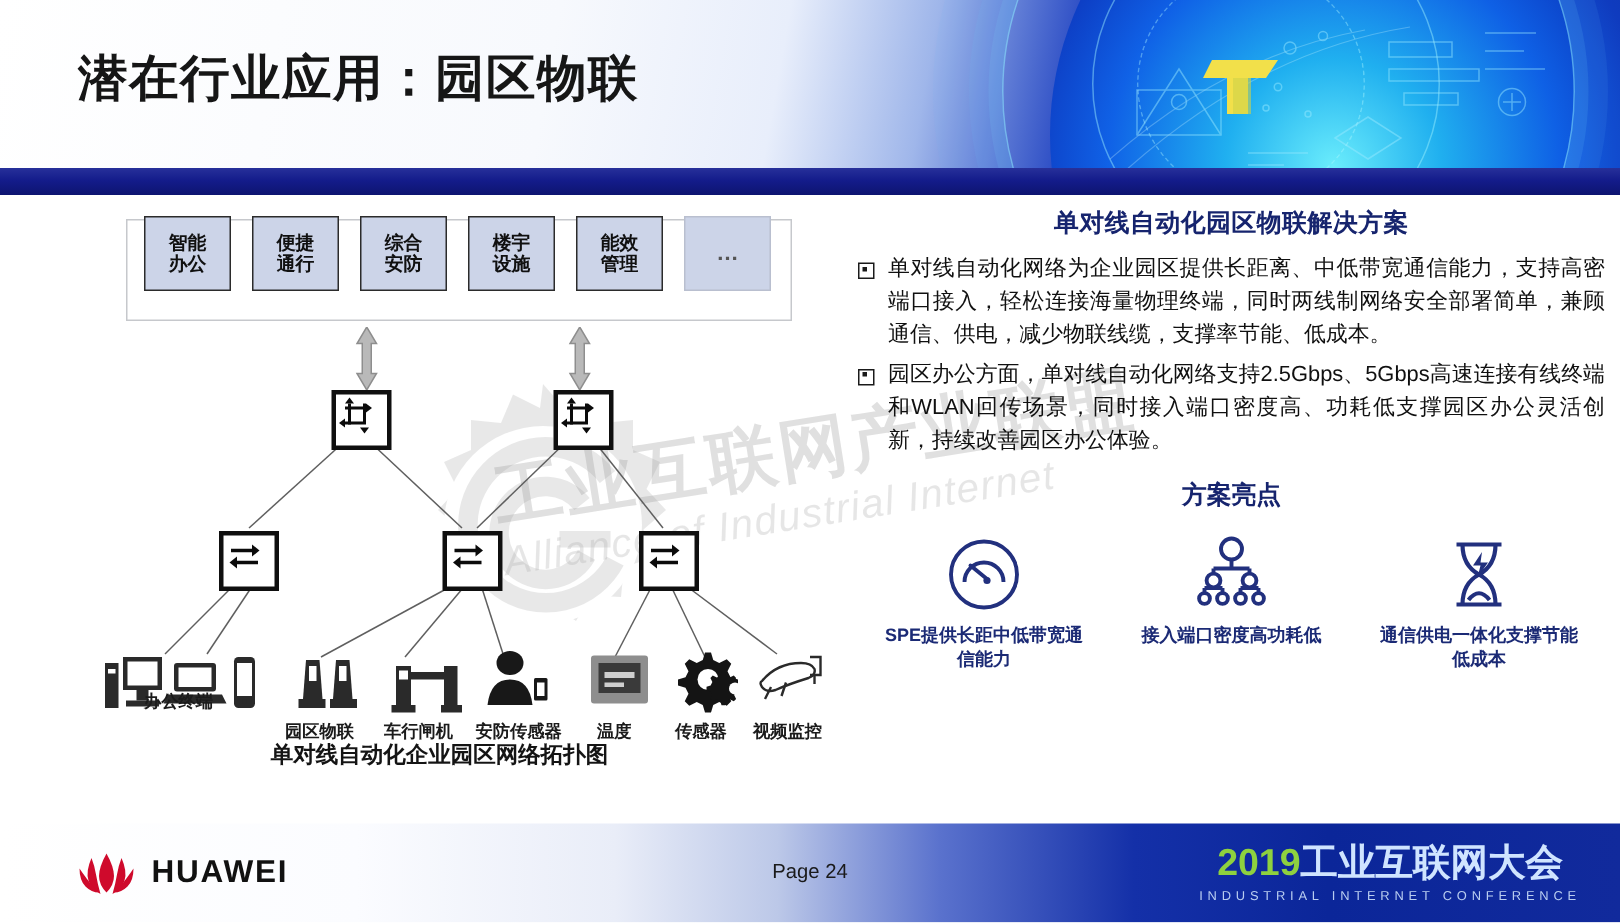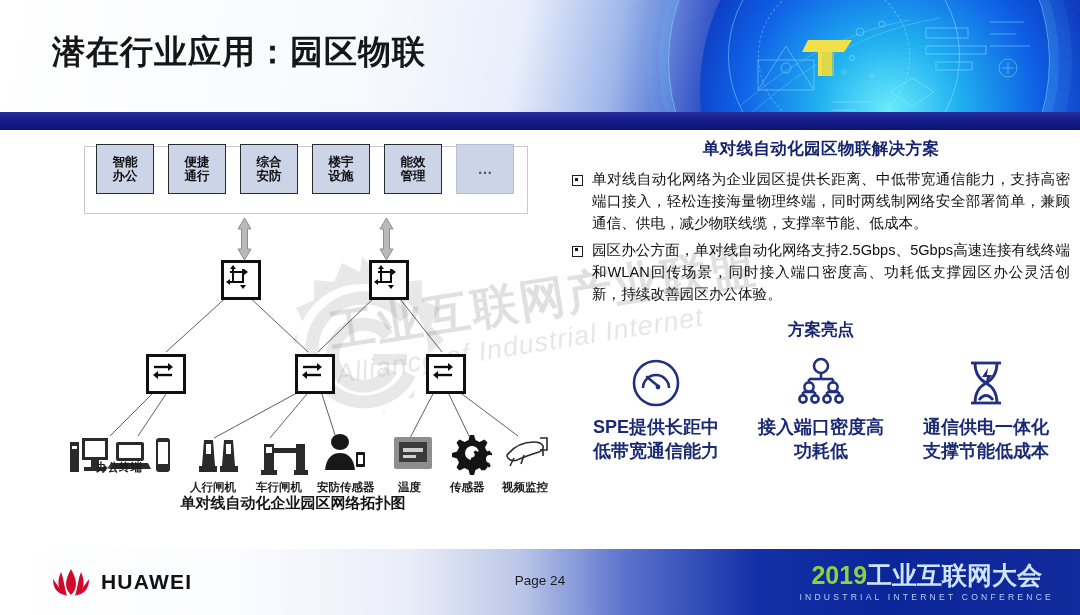--- a/index.html
+++ b/index.html
@@ -62,21 +62,21 @@
   .bullets{margin-top:8px;}
   .bullet{display:flex;gap:9px;margin-bottom:4px;}
   .bsq{flex:0 0 auto;width:9px;height:9px;border:1.7px solid #1a1a1a;margin-top:7px;position:relative;}
   .bsq::after{content:"";position:absolute;left:1.5px;top:1.5px;width:3px;height:3px;background:#1a1a1a;}
   .btxt{font-size:14.6px;line-height:1.52;color:#101010;text-align:justify;}
 
   .hl-title{margin-top:14px;text-align:center;font-size:16.5px;font-weight:bold;color:#16246e;}
   .hl-row{display:flex;justify-content:space-between;margin-top:14px;padding:0 18px;}
   .hl-item{width:132px;text-align:center;}
   .hl-ic{height:56px;display:flex;align-items:center;justify-content:center;}
-  .hl-cap{margin-top:4px;font-size:18px;line-height:1.35;color:#1b2a75;font-weight:600;}
+  .hl-cap{margin-top:4px;font-size:12px;line-height:1.35;color:#1b2a75;font-weight:600;}
 
   
   .footer{position:absolute;left:0;top:549px;width:1080px;height:66px;
     background:linear-gradient(90deg,#ffffff 0%,#fbfcff 22%,#e9edf8 38%,#bcc8e8 48%,#5a72cd 58%,#1430a8 70%,#0b2699 82%,#112a9c 100%);}
   .hw{position:absolute;left:52px;top:18px;display:flex;align-items:center;gap:11px;}
   .hw-name{font-size:21px;font-weight:bold;color:#111;letter-spacing:1.2px;}
   .pagenum{position:absolute;left:0;top:24px;width:1080px;text-align:center;
     font-size:13.5px;color:#1a1a1a;}
   .conf{position:absolute;right:26px;top:14px;text-align:center;}
   .conf-main{font-size:25px;font-weight:bold;letter-spacing:0px;line-height:1;white-space:nowrap;}
@@ -341,21 +341,21 @@
       <g fill="none" stroke="#2a2a2a" stroke-width="1.6">
         <path d="M38 6 h7 v12 h-7"></path>
         <path d="M6 22 q10 -12 26 -12 q7 0 9 4 q1 4 -4 6 q-13 4 -22 8 q-6 2 -9 -2 q-2 -3 0 -4 z"></path>
         <path d="M12 26 l-4 8"></path>
           <path d="M22 23 l-3 9"></path>
         <path d="M41 18 l0 6"></path>
       </g>
     </svg>
 
     <div class="devlabel" style="left:78px;top:324px;">办公终端</div>
-    <div class="devlabel" style="left:172px;top:344px;">人行闸机</div>
+    <div class="devlabel" style="left:172px;top:344px;">园区物联</div>
     <div class="devlabel" style="left:238px;top:344px;">车行闸机</div>
     <div class="devlabel" style="left:299px;top:344px;">安防传感器</div>
     <div class="devlabel" style="left:380px;top:344px;">温度</div>
     <div class="devlabel" style="left:432px;top:344px;">传感器</div>
     <div class="devlabel" style="left:484px;top:344px;">视频监控</div>
 
     <div class="caption">单对线自动化企业园区网络拓扑图</div>
   </div>
 
   <div class="right">

